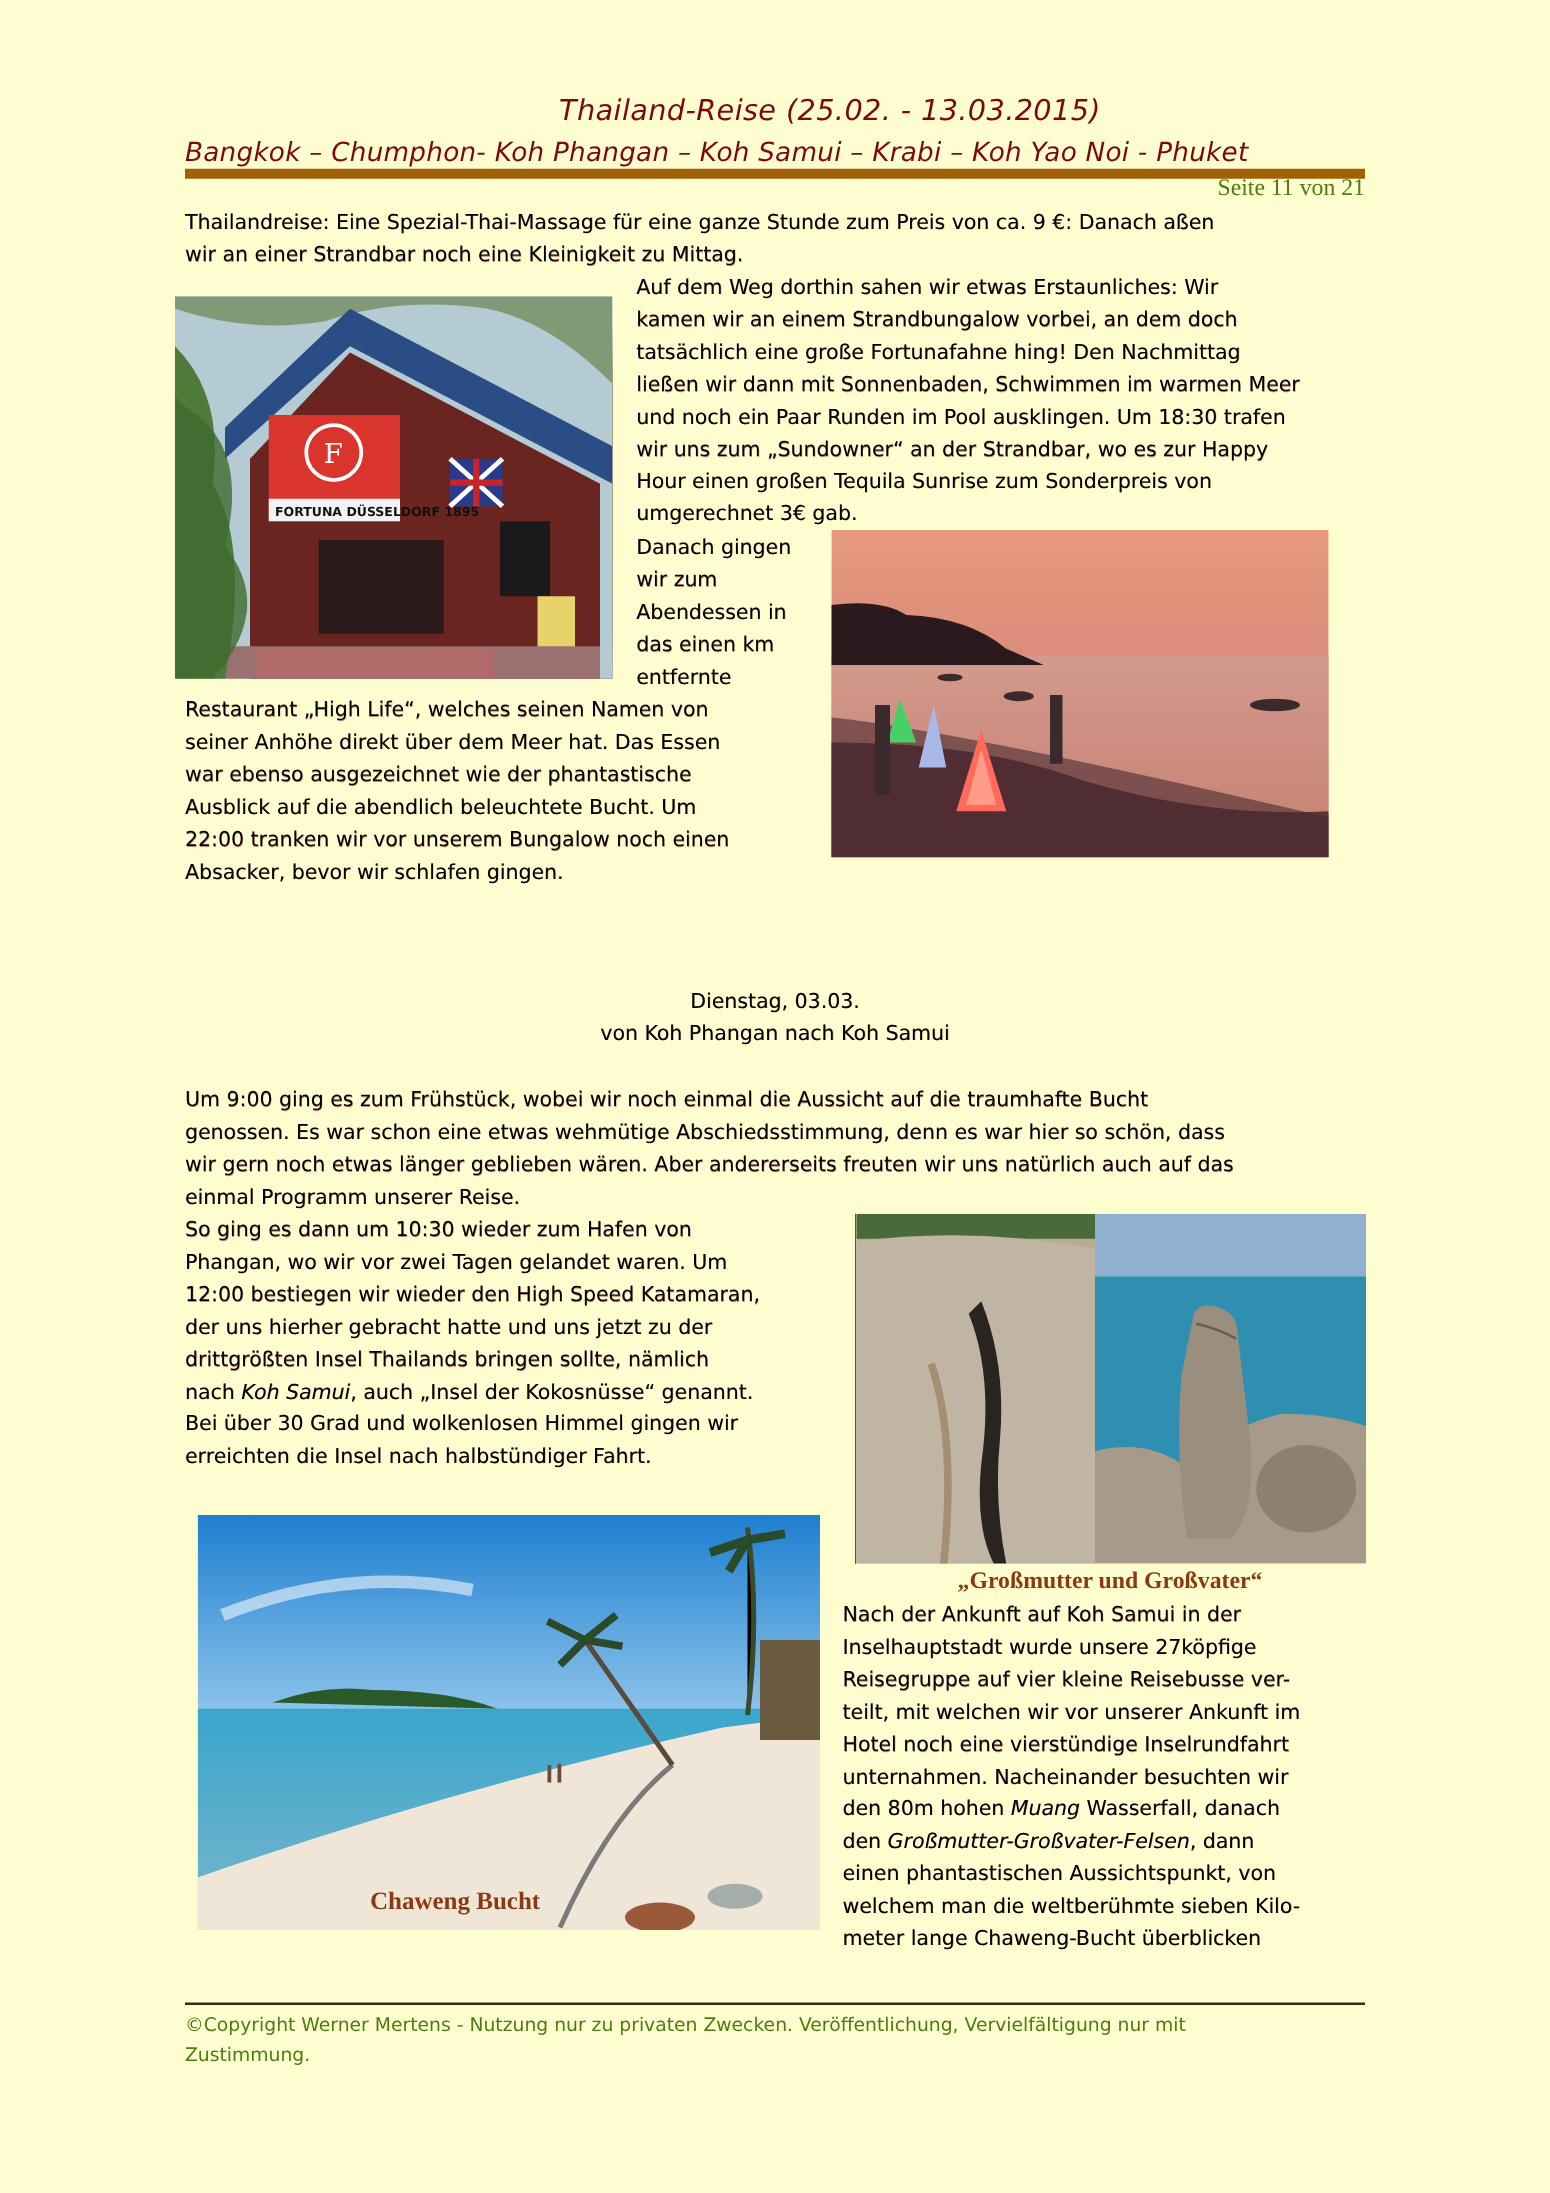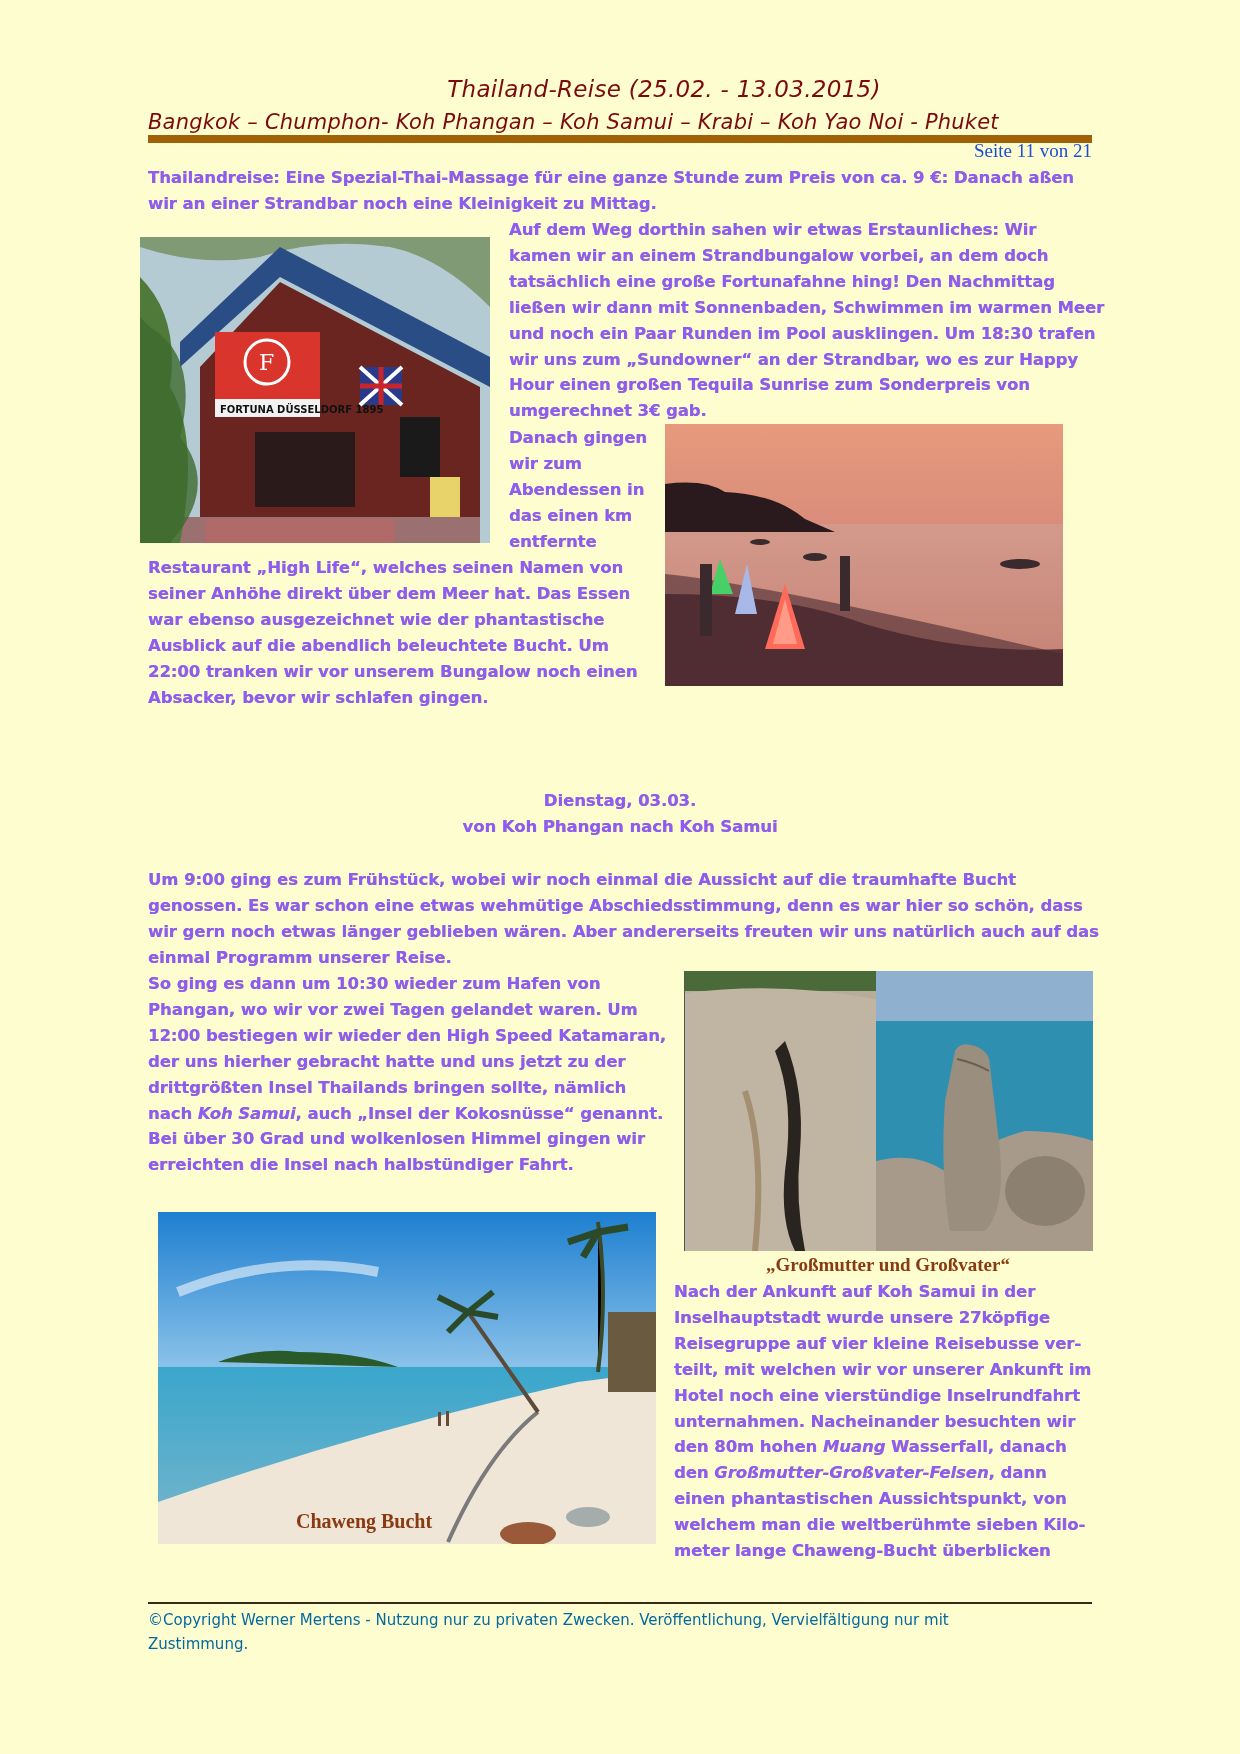--- a/index.html
+++ b/index.html
@@ -26,48 +26,48 @@
       font-size: 21px; font-style: italic;
       color: #7a0a0e;
       border-bottom: 8px solid #a16207;
       padding-bottom: 1px;
       white-space: nowrap;
       letter-spacing: 0.2px;
     }
     .pagenum {
       right: 148px; top: 140px;
       font-family: "Liberation Serif", serif;
-      font-size: 19px; color: #1d4ed8;
+      font-size: 19px; color: #4d7c0f;
     }
     .txt {
       font-size: 16.4px;
-      font-weight: bold;
+      font-weight: normal;
       line-height: 25.9px;
-      color: #8b5cf6;
+      color: #000000;
       text-shadow: 0.3px 0.3px 0 #c58a7a;
       white-space: nowrap;
     }
     .line { display: block; }
     .italic { font-style: italic; }
     .center { text-align: center; }
     .photo { overflow: hidden; }
     .caption-serif {
       font-family: "Liberation Serif", serif;
       font-weight: bold;
       color: #8a3a12;
       font-size: 19px;
     }
     .footer-rule {
       left: 148px; width: 944px; top: 1602px;
       border-top: 2px solid #3a2a1a;
     }
     .footer {
       left: 148px; top: 1608px; width: 944px;
       font-size: 15px; line-height: 24px;
-      color: #0369a1;
+      color: #4d7c0f;
     }
   </style>
 </head>
 <body>
 
 <div class="abs title">Thailand-Reise (25.02.  - 13.03.2015)</div>
 <div class="abs route">Bangkok – Chumphon- Koh Phangan – Koh Samui – Krabi – Koh Yao Noi - Phuket</div>
 <div class="abs pagenum">Seite 11 von  21</div>
 
 <div class="abs txt" style="left:148px; top:165px;">

